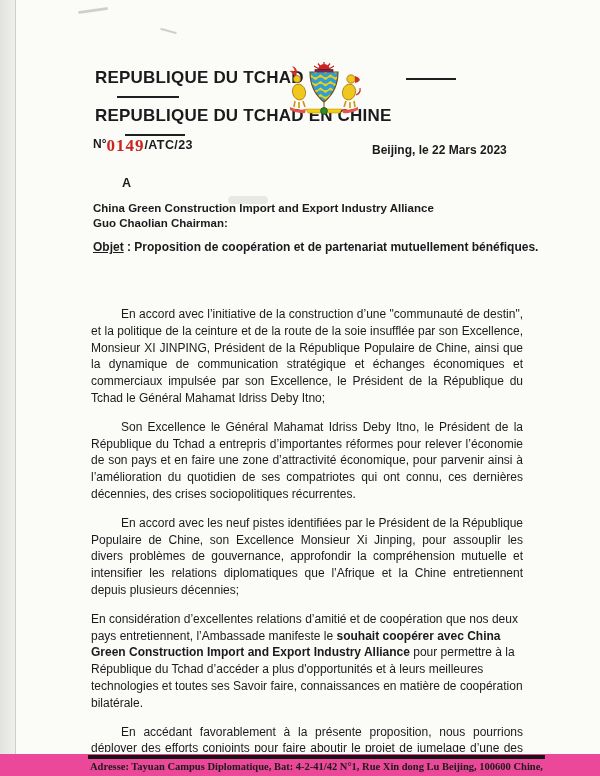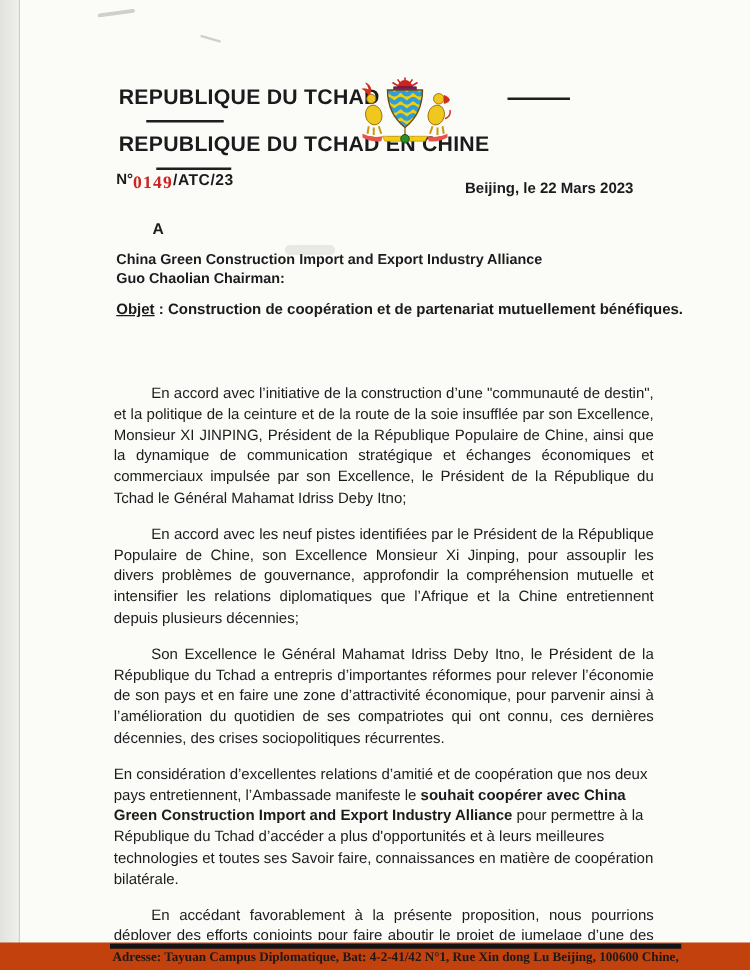--- a/index.html
+++ b/index.html
@@ -17,34 +17,34 @@
   .hdr-left{position:absolute;left:95px;top:68px;}
   .hdr-right{position:absolute;left:362px;top:68px;}
   .hl{font-weight:700;font-size:17px;letter-spacing:.2px;white-space:nowrap;}
   .rule{height:2px;background:#1f1f22;}
   .r1{width:62px;margin:8px 0 8px 22px;}
   .r2{width:60px;margin:8px 0 0 30px;}
   .r3{width:50px;margin:10px 0 0 44px;}
   .emblem{position:absolute;left:286px;top:61px;width:76px;height:56px;}
   .refline{position:absolute;left:93px;top:136px;white-space:nowrap;}
   .ref-pre{font-weight:700;font-size:12px;vertical-align:3px;}
-  .ref-num{color:#cc2420;font-weight:700;font-size:14px;font-family:"Liberation Serif",serif;letter-spacing:1px;}
+  .ref-num{color:#cc2420;font-weight:700;font-size:17px;font-family:"Liberation Serif",serif;letter-spacing:1px;}
   .ref-suf{font-weight:700;font-size:12.5px;letter-spacing:.4px;vertical-align:2px;text-align:right;}
   .dateline{position:absolute;left:372px;top:143px;font-weight:700;font-size:12px;white-space:nowrap;}
   .salutation{position:absolute;left:122px;top:176px;font-weight:700;font-size:12.5px;}
   .recipient{position:absolute;left:93px;top:201px;font-weight:700;font-size:11.5px;line-height:15px;white-space:nowrap;}
   .subject{position:absolute;left:93px;top:240px;width:460px;font-weight:700;font-size:12px;line-height:15.5px;}
   .obj-label{text-decoration:underline;}
   .body-text{position:absolute;left:91px;top:294px;width:432px;bottom:24px;overflow:hidden;
     font-size:12px;line-height:16.8px;}
   .body-text p{margin:12px 0 7px 0;}
   .ind{text-indent:30px;}
   .just{text-align:justify;}
   .body-text b{font-weight:700;}
-  .footer{position:absolute;left:0;right:0;bottom:0;height:22px;background:#c2410c;}
+  .footer{position:absolute;left:0;right:0;bottom:0;height:22px;background:#ec4899;}
   .footer-rule{position:absolute;left:88px;top:1px;width:457px;height:3.5px;background:#141414;}
   .footer-text{position:absolute;left:78px;top:7px;width:477px;text-align:center;white-space:nowrap;
     font-family:"Liberation Serif",serif;font-weight:700;font-size:10.5px;color:#1a1a1a;}
 </style>
 </head>
 <body>
 
 <div class="scan">
   <div class="edge-strip"></div>
   <div class="artifact a1"></div>
@@ -115,27 +115,27 @@
   <div class="dateline">Beijing, le 22 Mars 2023</div>
 
   <div class="salutation">A</div>
 
   <div class="recipient">
     <div>China Green Construction Import and Export Industry Alliance</div>
     <div>Guo Chaolian Chairman:</div>
   </div>
 
   <div class="subject">
-    <span class="obj-label">Objet</span><span> : </span><span>Construction de coopération et de partenariat mutuellement bénéfiques.</span>
+    <span class="obj-label">Objet</span><span> : </span><span>Proposition de coopération et de partenariat mutuellement bénéfiques.</span>
   </div>
 
   <div class="body-text">
     <p class="ind just">En accord avec l’initiative de la construction d’une "communauté de destin", et la politique de la ceinture et de la route de la soie insufflée par son Excellence, Monsieur XI JINPING, Président de la République Populaire de Chine, ainsi que la dynamique de communication stratégique et échanges économiques et commerciaux impulsée par son Excellence, le Président de la République du Tchad le Général Mahamat Idriss Deby Itno;</p>
+    <p class="ind just">Son Excellence le Général Mahamat Idriss Deby Itno, le Président de la République du Tchad a entrepris d’importantes réformes pour relever l’économie de son pays et en faire une zone d’attractivité économique, pour parvenir ainsi à l’amélioration du quotidien de ses compatriotes qui ont connu, ces dernières décennies, des crises sociopolitiques récurrentes.</p>
     <p class="ind just">En accord avec les neuf pistes identifiées par le Président de la République Populaire de Chine, son Excellence Monsieur Xi Jinping, pour assouplir les divers problèmes de gouvernance, approfondir la compréhension mutuelle et intensifier les relations diplomatiques que l’Afrique et la Chine entretiennent depuis plusieurs décennies;</p>
-    <p class="ind just">Son Excellence le Général Mahamat Idriss Deby Itno, le Président de la République du Tchad a entrepris d’importantes réformes pour relever l’économie de son pays et en faire une zone d’attractivité économique, pour parvenir ainsi à l’amélioration du quotidien de ses compatriotes qui ont connu, ces dernières décennies, des crises sociopolitiques récurrentes.</p>
     <p><span>En considération d’excellentes relations d’amitié et de coopération que nos deux pays entretiennent, l’Ambassade manifeste le </span><b>souhait coopérer avec  China Green Construction Import and Export Industry Alliance</b><span> pour permettre à la République du Tchad d’accéder a plus d'opportunités et à leurs meilleures technologies et toutes ses Savoir faire, connaissances en matière de coopération bilatérale.</span></p>
     <p class="ind just">En accédant favorablement à la présente proposition, nous pourrions déployer des efforts conjoints pour faire aboutir le projet de jumelage d’une des ville de la République du Tchad avec de différentes villes de Chine, menant ainsi à bien les neuf domaines de coopération et les cinq liens de « la Ceinture et la Route » initiés par son Excellence Monsieur Xi Jinping, Président de la République Populaire de Chine, à</p>
   </div>
 
   <div class="footer">
     <div class="footer-rule"></div>
     <div class="footer-text">Adresse: Tayuan Campus Diplomatique, Bat: 4-2-41/42 N°1, Rue Xin dong Lu Beijing, 100600 Chine,</div>
   </div>
 </div>
 

